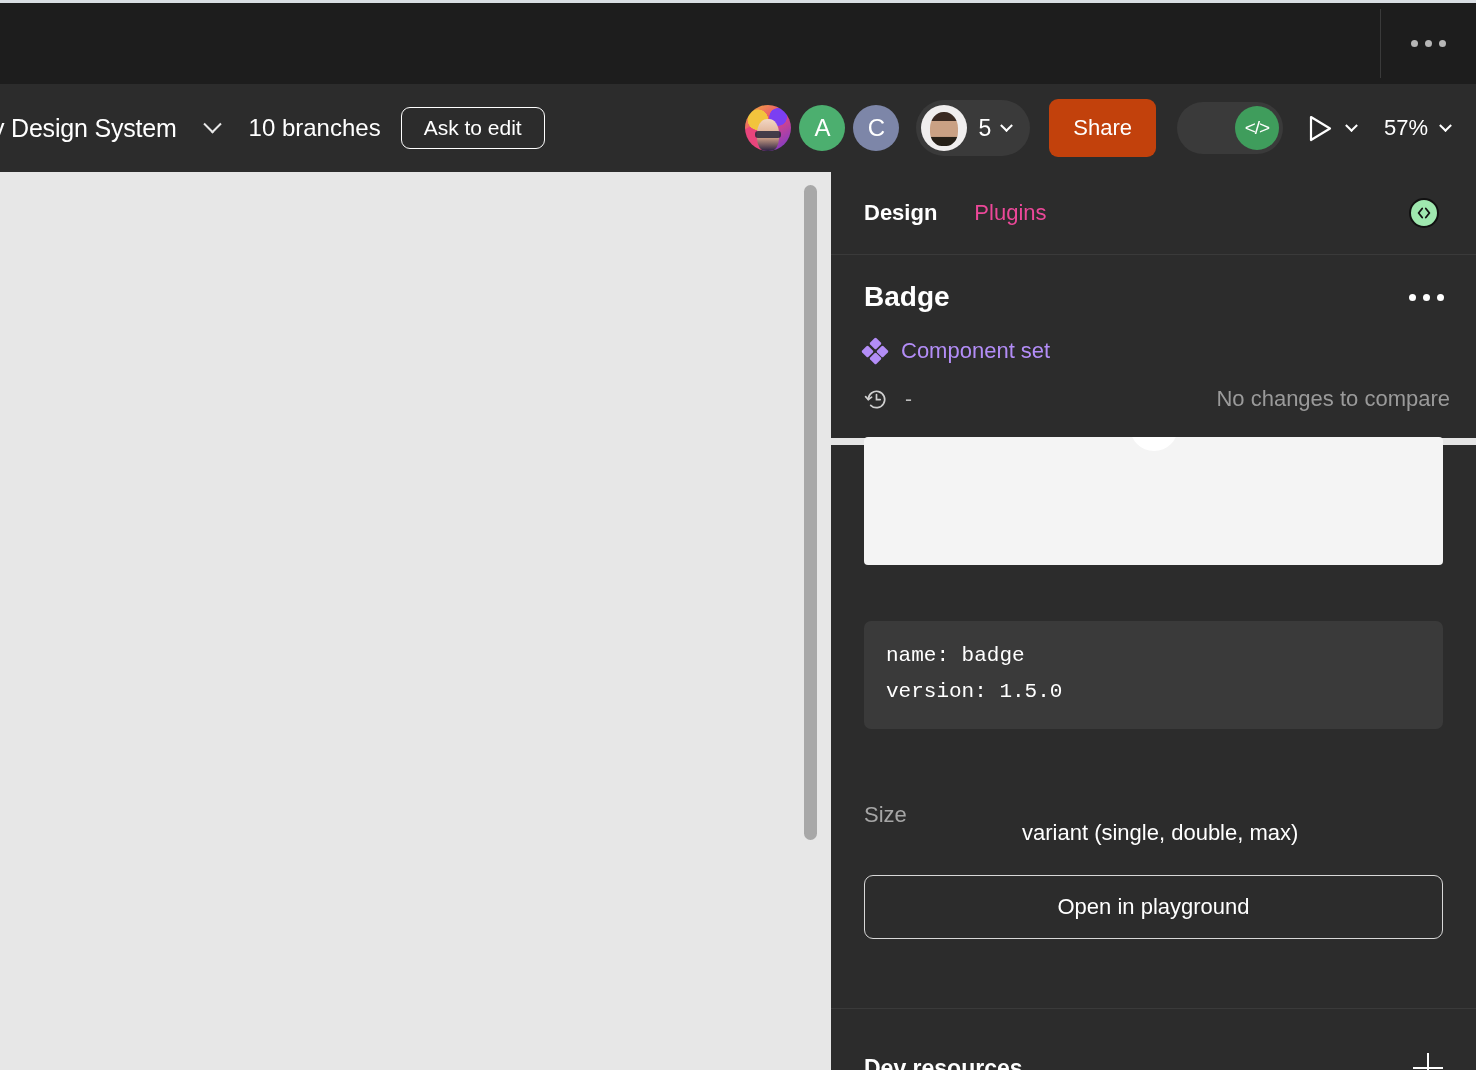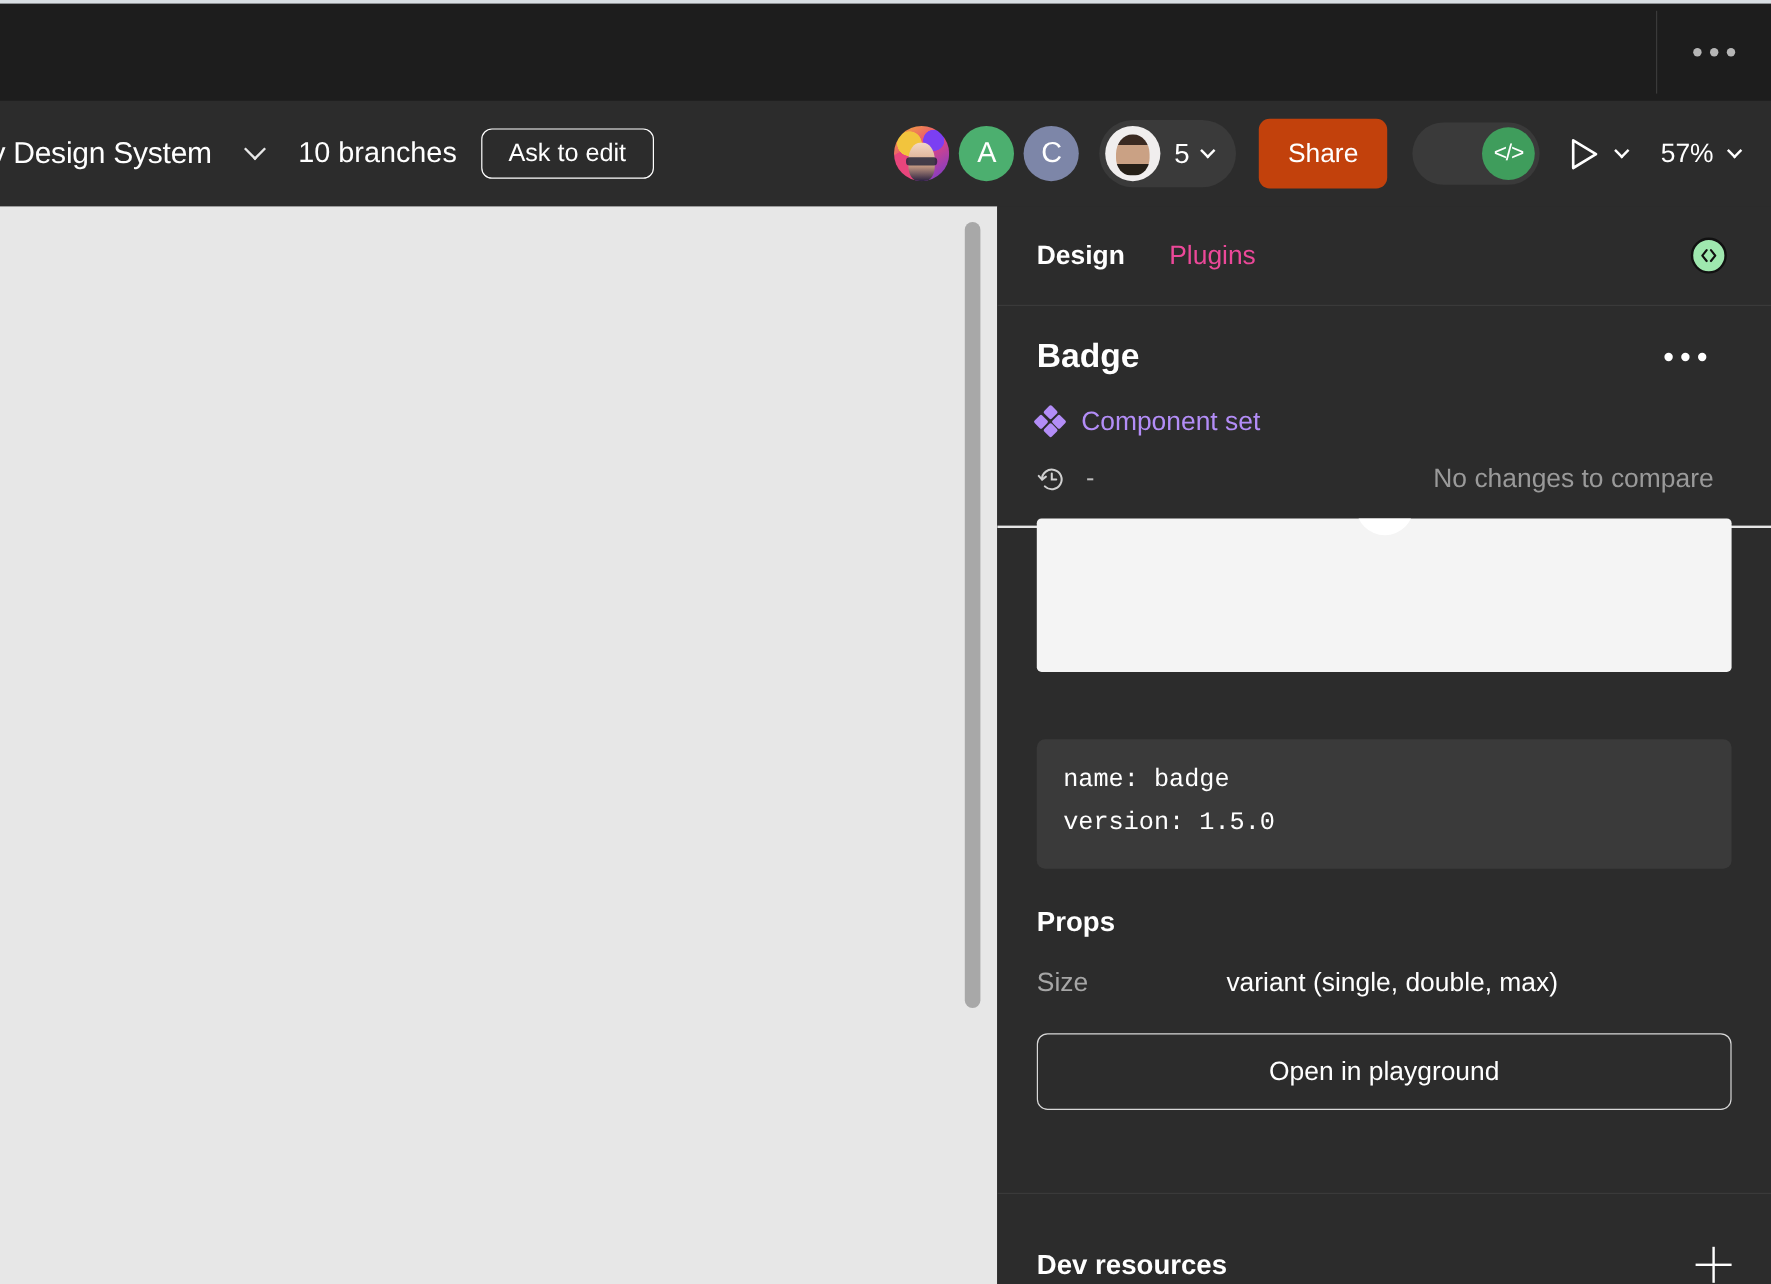--- a/index.html
+++ b/index.html
@@ -143,21 +143,21 @@
   .ptab { font-size:22px; color:#ec4899; }
   .ptab.active { color:#ffffff; font-weight:700; }
   .codegen-icon {
     position:absolute; right:37px; top:50%; transform:translateY(-50%);
     width:30px; height:30px; border-radius:50%; background:#9fe8af;
     display:flex; align-items:center; justify-content:center;
     color:#111; font-size:17px; letter-spacing:-2px; font-weight:700;
     border:2px solid #111;
   }
 
-  .sel-head { padding:26px 48px 0 33px; border-bottom:2px solid #e5e5e5; padding-bottom:26px; }
+  .sel-head { padding:26px 26px 0 33px; border-bottom:7px solid #e5e5e5; padding-bottom:26px; }
   .sel-title-row { display:flex; align-items:center; justify-content:space-between; }
   .sel-title { font-size:28px; font-weight:700; color:#ffffff; }
   .sel-dots { display:flex; gap:7px; padding:6px; }
   .sel-dots i { width:7px; height:7px; border-radius:50%; background:#ffffff; display:block; }
 
   .sel-type { display:flex; align-items:center; gap:15px; margin-top:25px; }
   .comp-icon { width:22px; height:22px; position:relative; flex:none; }
   .comp-icon span { position:absolute; width:9px; height:9px; background:#b38df7;
                     transform:rotate(45deg); border-radius:1.5px; }
   .comp-icon .d-t { left:6.5px; top:-1px; }
@@ -186,21 +186,21 @@
     margin:16px 33px 0 33px; background:#3a3a3a; border-radius:7px;
     padding:17px 22px 19px 22px;
     font-family:"Liberation Mono", monospace; font-size:21px; color:#ffffff;
     line-height:1.72; white-space:pre;
   }
 
   .props { padding:31px 33px 0 33px; }
   .props-title { font-size:23px; font-weight:700; color:#ffffff; }
   .prop-row { display:flex; align-items:center; margin-top:24px; }
   .prop-key { font-size:22px; color:#a6a6a6; width:158px; flex:none; }
-  .prop-val { font-size:22px; color:#ffffff; }
+  .prop-val { font-size:22px; color:#ffffff;margin-top:36px; }
 
   .playground-btn {
     display:block; margin:29px 33px 0 33px; width:579px; height:64px;
     background:transparent; border:1.6px solid #d8d8d8; border-radius:9px;
     color:#ffffff; font-size:22px; font-family:inherit; cursor:pointer;
   }
 
   .panel-gap { height:35px; border-bottom:1px solid #3a3a3a; margin-top:35px; }
   .devres-row {
     display:flex; align-items:center; justify-content:space-between;
@@ -330,21 +330,20 @@
         <div class="preview-chip">
           
         </div>
       </div>
     </div>
 
     <div class="code-block">name: badge
 version: 1.5.0</div>
 
     <div class="props">
-      <div class="props-title">Props</div>
       <div class="prop-row">
         <span class="prop-key">Size</span>
         <span class="prop-val">variant (single, double, max)</span>
       </div>
     </div>
 
     <button class="playground-btn">Open in playground</button>
 
     <div class="panel-gap"></div>
 

